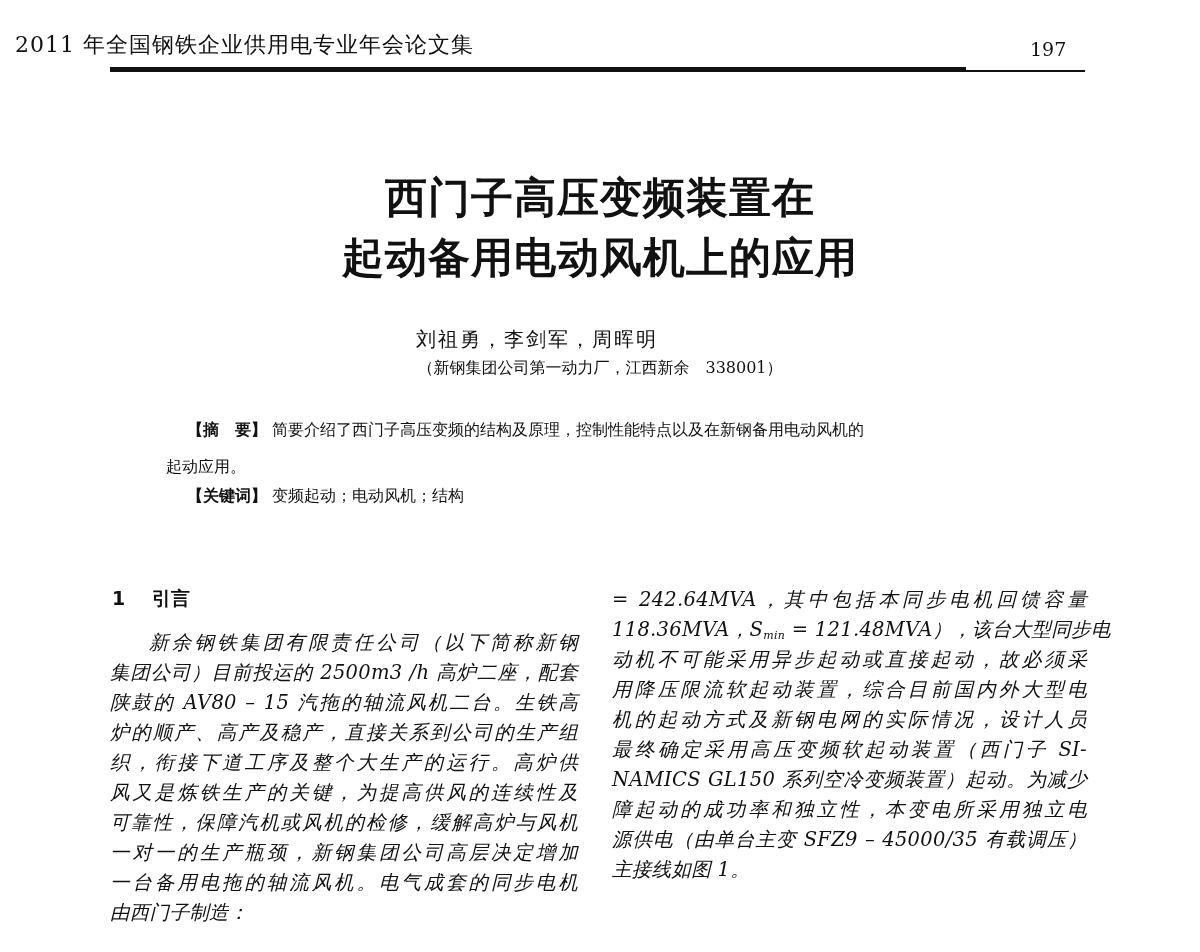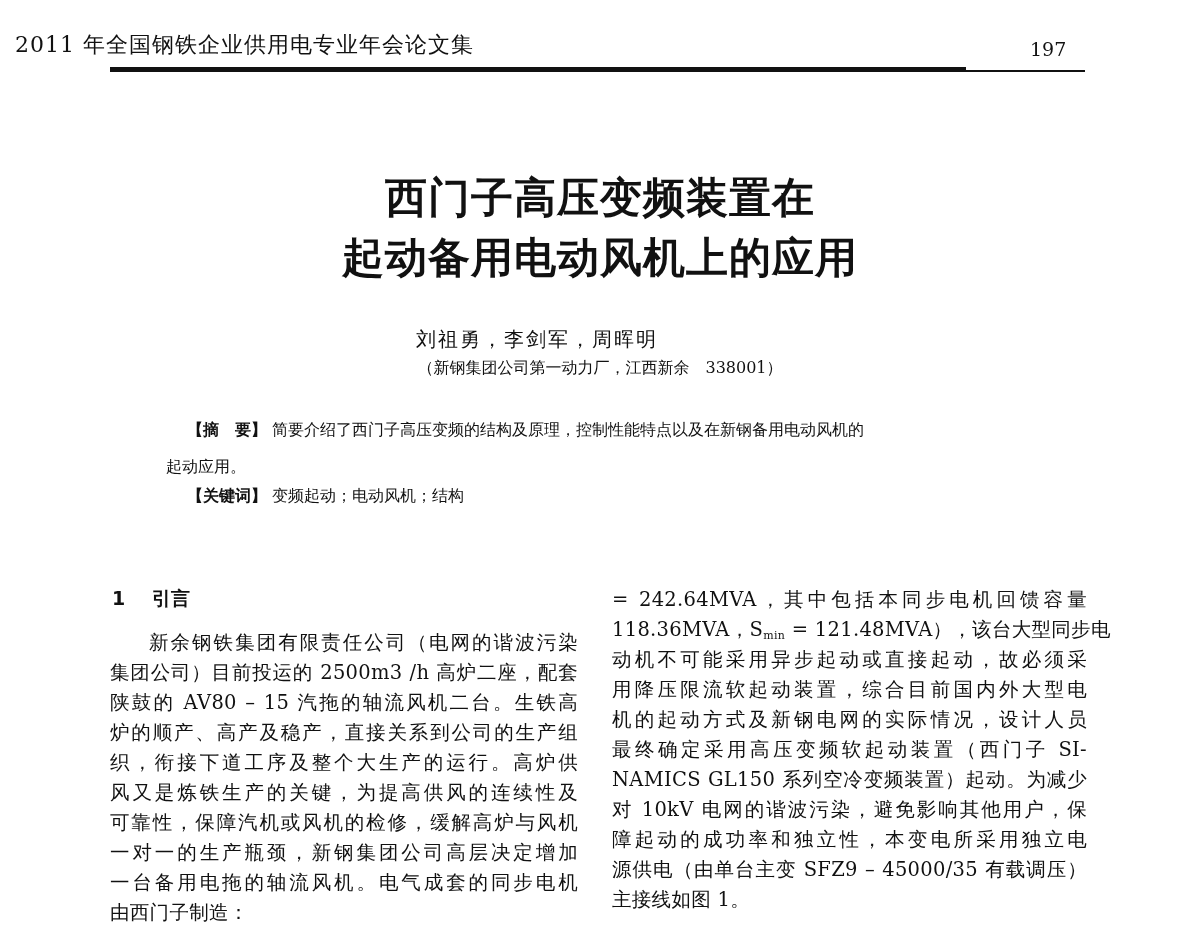--- a/index.html
+++ b/index.html
@@ -29,21 +29,21 @@
   #keywords { left: 187px; top: 486px; }
 
   
   #sec-heading { left: 112px; top: 586px; font-family: "DejaVu Sans", "Liberation Sans", sans-serif; font-size: 19px; font-weight: bold; }
   #sec-heading .num { display: inline-block; width: 40px; }
 
   
   .col { position: absolute; }
   #col-left { left: 110px; top: 628px; width: 468px; }
   #col-right { left: 612px; top: 585px; width: 475px; }
-  .bline { height: 30px; line-height: 30px; font-size: 19.5px; white-space: nowrap; letter-spacing: 0.3px; text-align: justify; text-align-last: justify; }
+  .bline { height: 30px; line-height: 30px; font-size: 19.5px; white-space: nowrap; letter-spacing: 0.3px; text-align: justify; text-align-last: justify; font-style: italic; }
   .bline.last { text-align-last: left; }
   .bline.indent { padding-left: 39px; }
   sub.smin { font-size: 11px; vertical-align: -3px; }
 </style>
 </head>
 <body>
 
 <div class="abs" id="hdr-title"><span>2011 年全国钢铁企业供用电专业年会论文集</span></div>
 <div class="abs" id="page-num">197</div>
 <div class="abs" id="rule-thick"></div>
@@ -62,37 +62,36 @@
 <div class="abs absline" id="keywords">
   <span class="lbl">【关键词】</span>
   <span>变频起动；电动风机；结构</span>
 </div>
 
 <div class="abs" id="sec-heading">
   <span class="num">1</span><span>引言</span>
 </div>
 
 <div class="col" id="col-left">
-  <div class="bline indent">新余钢铁集团有限责任公司（电网的谐波污染</div>
+  <div class="bline indent">新余钢铁集团有限责任公司（以下简称新钢</div>
   <div class="bline">集团公司）目前投运的 2500m3 /h 高炉二座，配套</div>
   <div class="bline">陕鼓的 AV80 – 15 汽拖的轴流风机二台。生铁高</div>
   <div class="bline">炉的顺产、高产及稳产，直接关系到公司的生产组</div>
   <div class="bline">织，衔接下道工序及整个大生产的运行。高炉供</div>
   <div class="bline">风又是炼铁生产的关键，为提高供风的连续性及</div>
   <div class="bline">可靠性，保障汽机或风机的检修，缓解高炉与风机</div>
   <div class="bline">一对一的生产瓶颈，新钢集团公司高层决定增加</div>
   <div class="bline">一台备用电拖的轴流风机。电气成套的同步电机</div>
   <div class="bline last">由西门子制造：</div>
 </div>
 
 <div class="col" id="col-right">
   <div class="bline">= 242.64MVA，其中包括本同步电机回馈容量</div>
   <div class="bline"><span>118.36MVA，S</span><sub class="smin">min</sub><span> = 121.48MVA），该台大型同步电</span></div>
   <div class="bline">动机不可能采用异步起动或直接起动，故必须采</div>
   <div class="bline">用降压限流软起动装置，综合目前国内外大型电</div>
   <div class="bline">机的起动方式及新钢电网的实际情况，设计人员</div>
   <div class="bline">最终确定采用高压变频软起动装置（西门子 SI-</div>
   <div class="bline">NAMICS GL150 系列空冷变频装置）起动。为减少</div>
-  <div class="bline">对 10kV 电网的谐波污染，避免影响其他用户，保</div>
   <div class="bline">障起动的成功率和独立性，本变电所采用独立电</div>
   <div class="bline">源供电（由单台主变 SFZ9 – 45000/35 有载调压）</div>
   <div class="bline last">主接线如图 1。</div>
 </div>
 
 </body></html>

